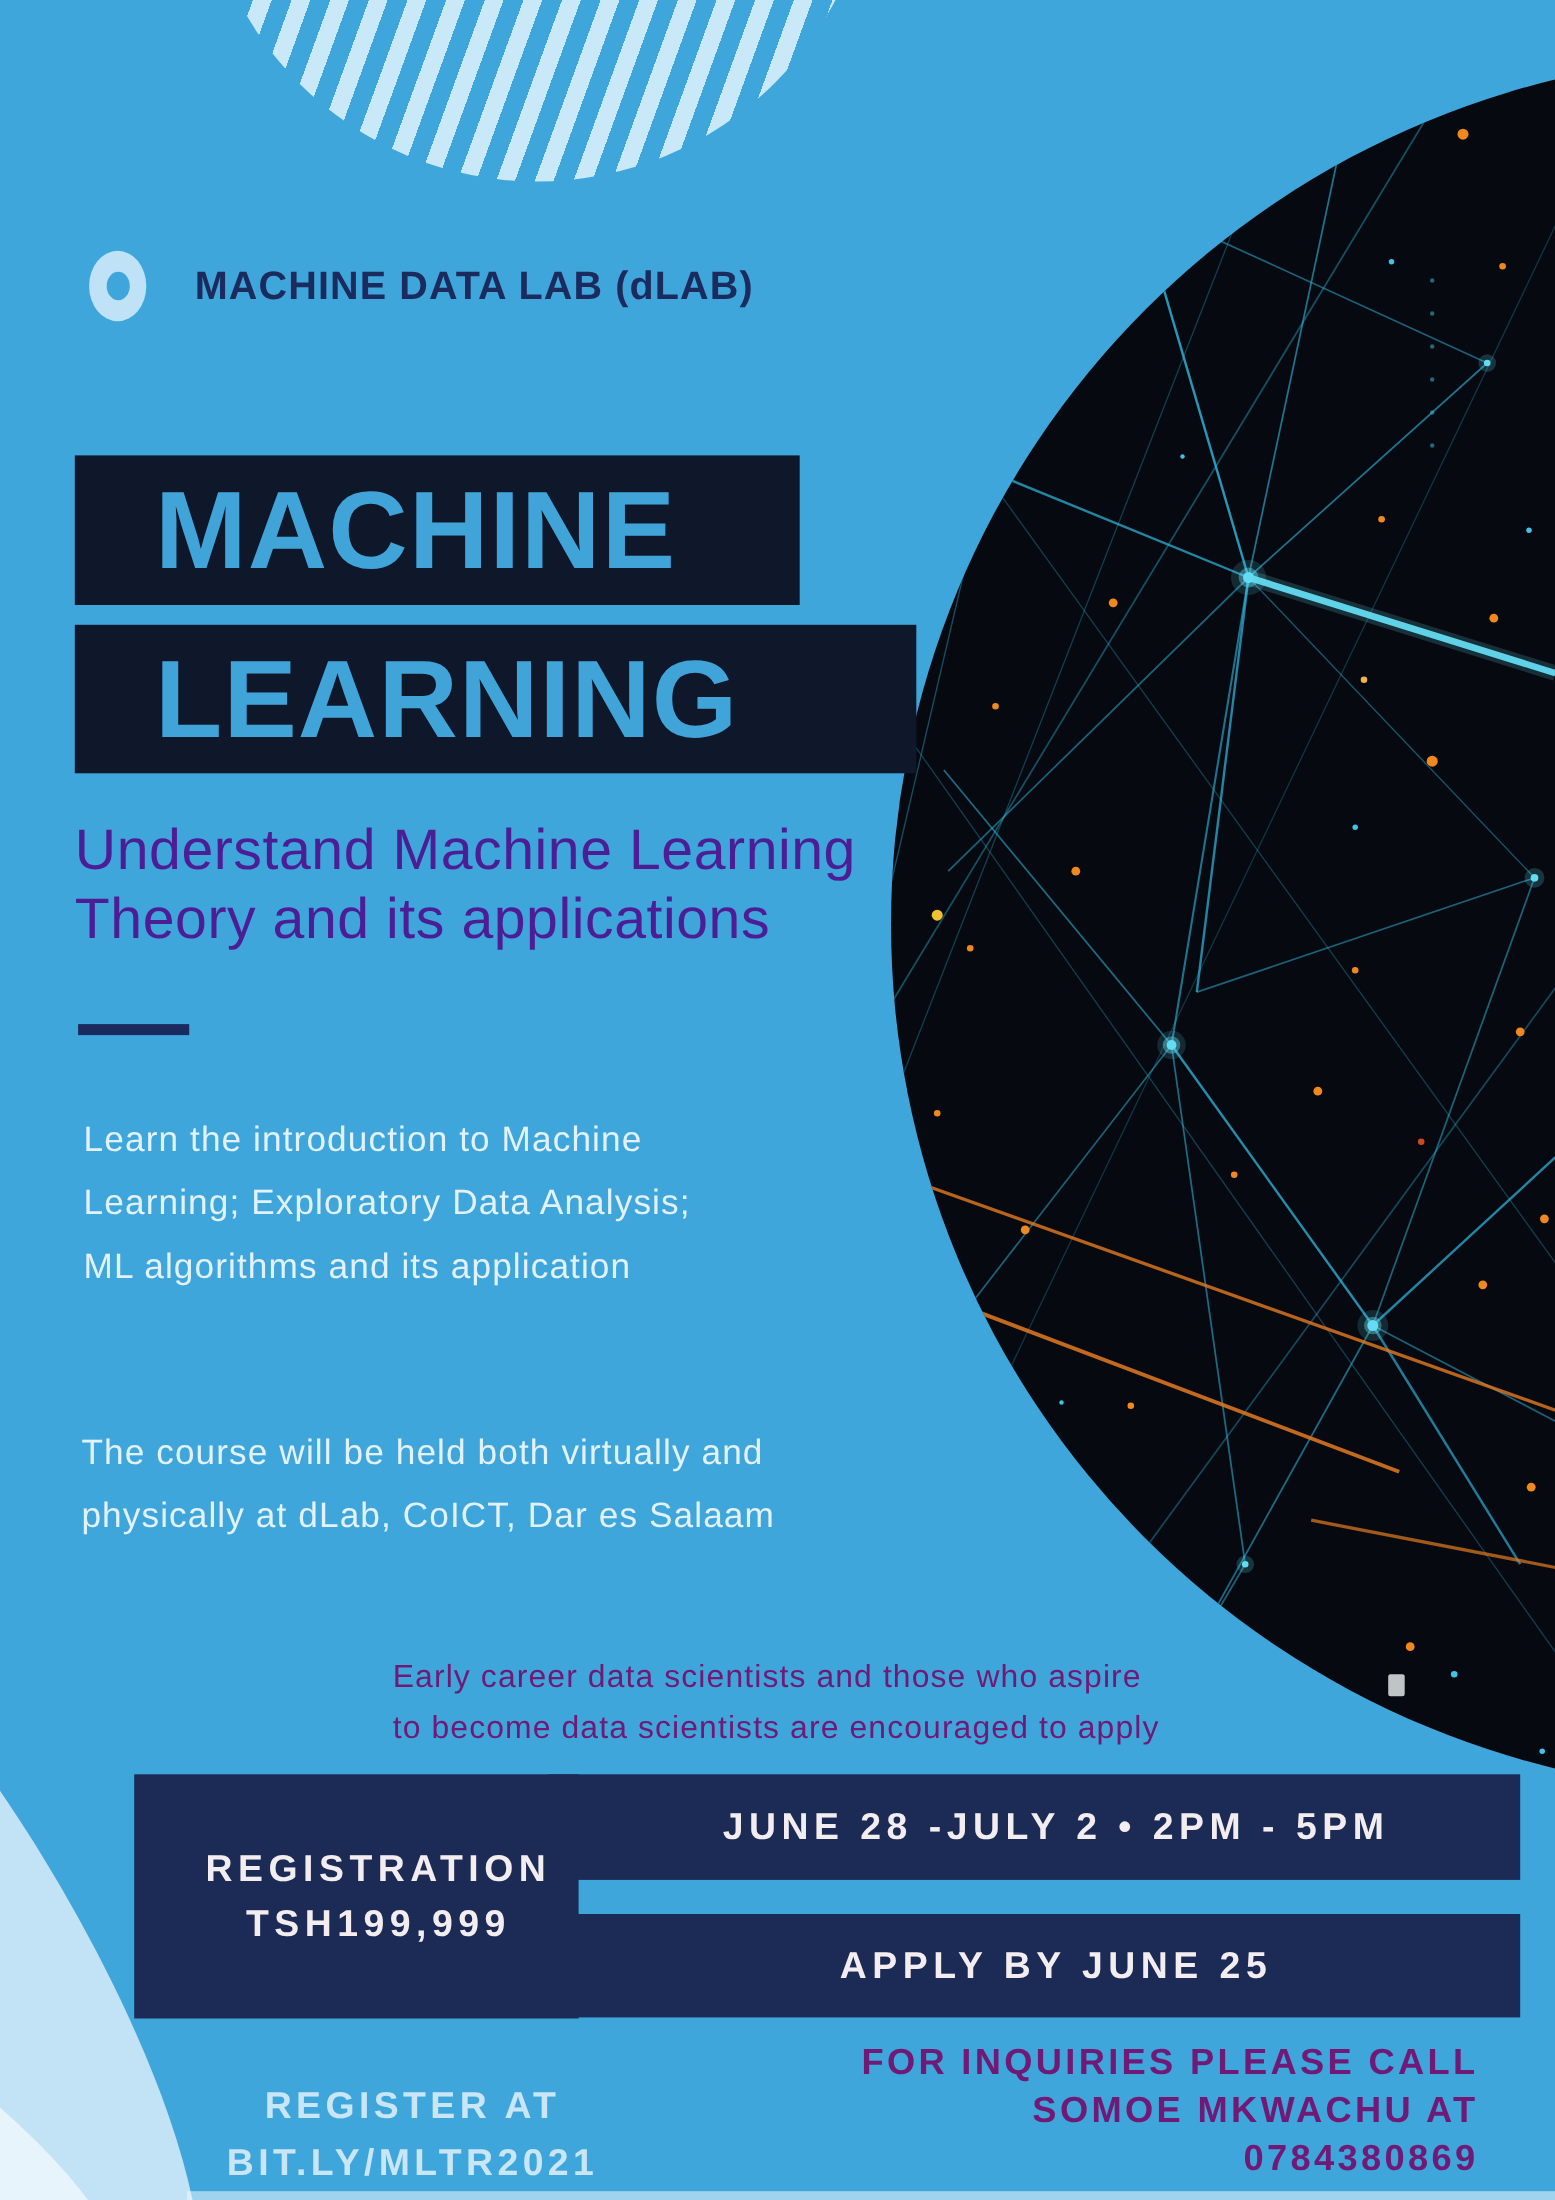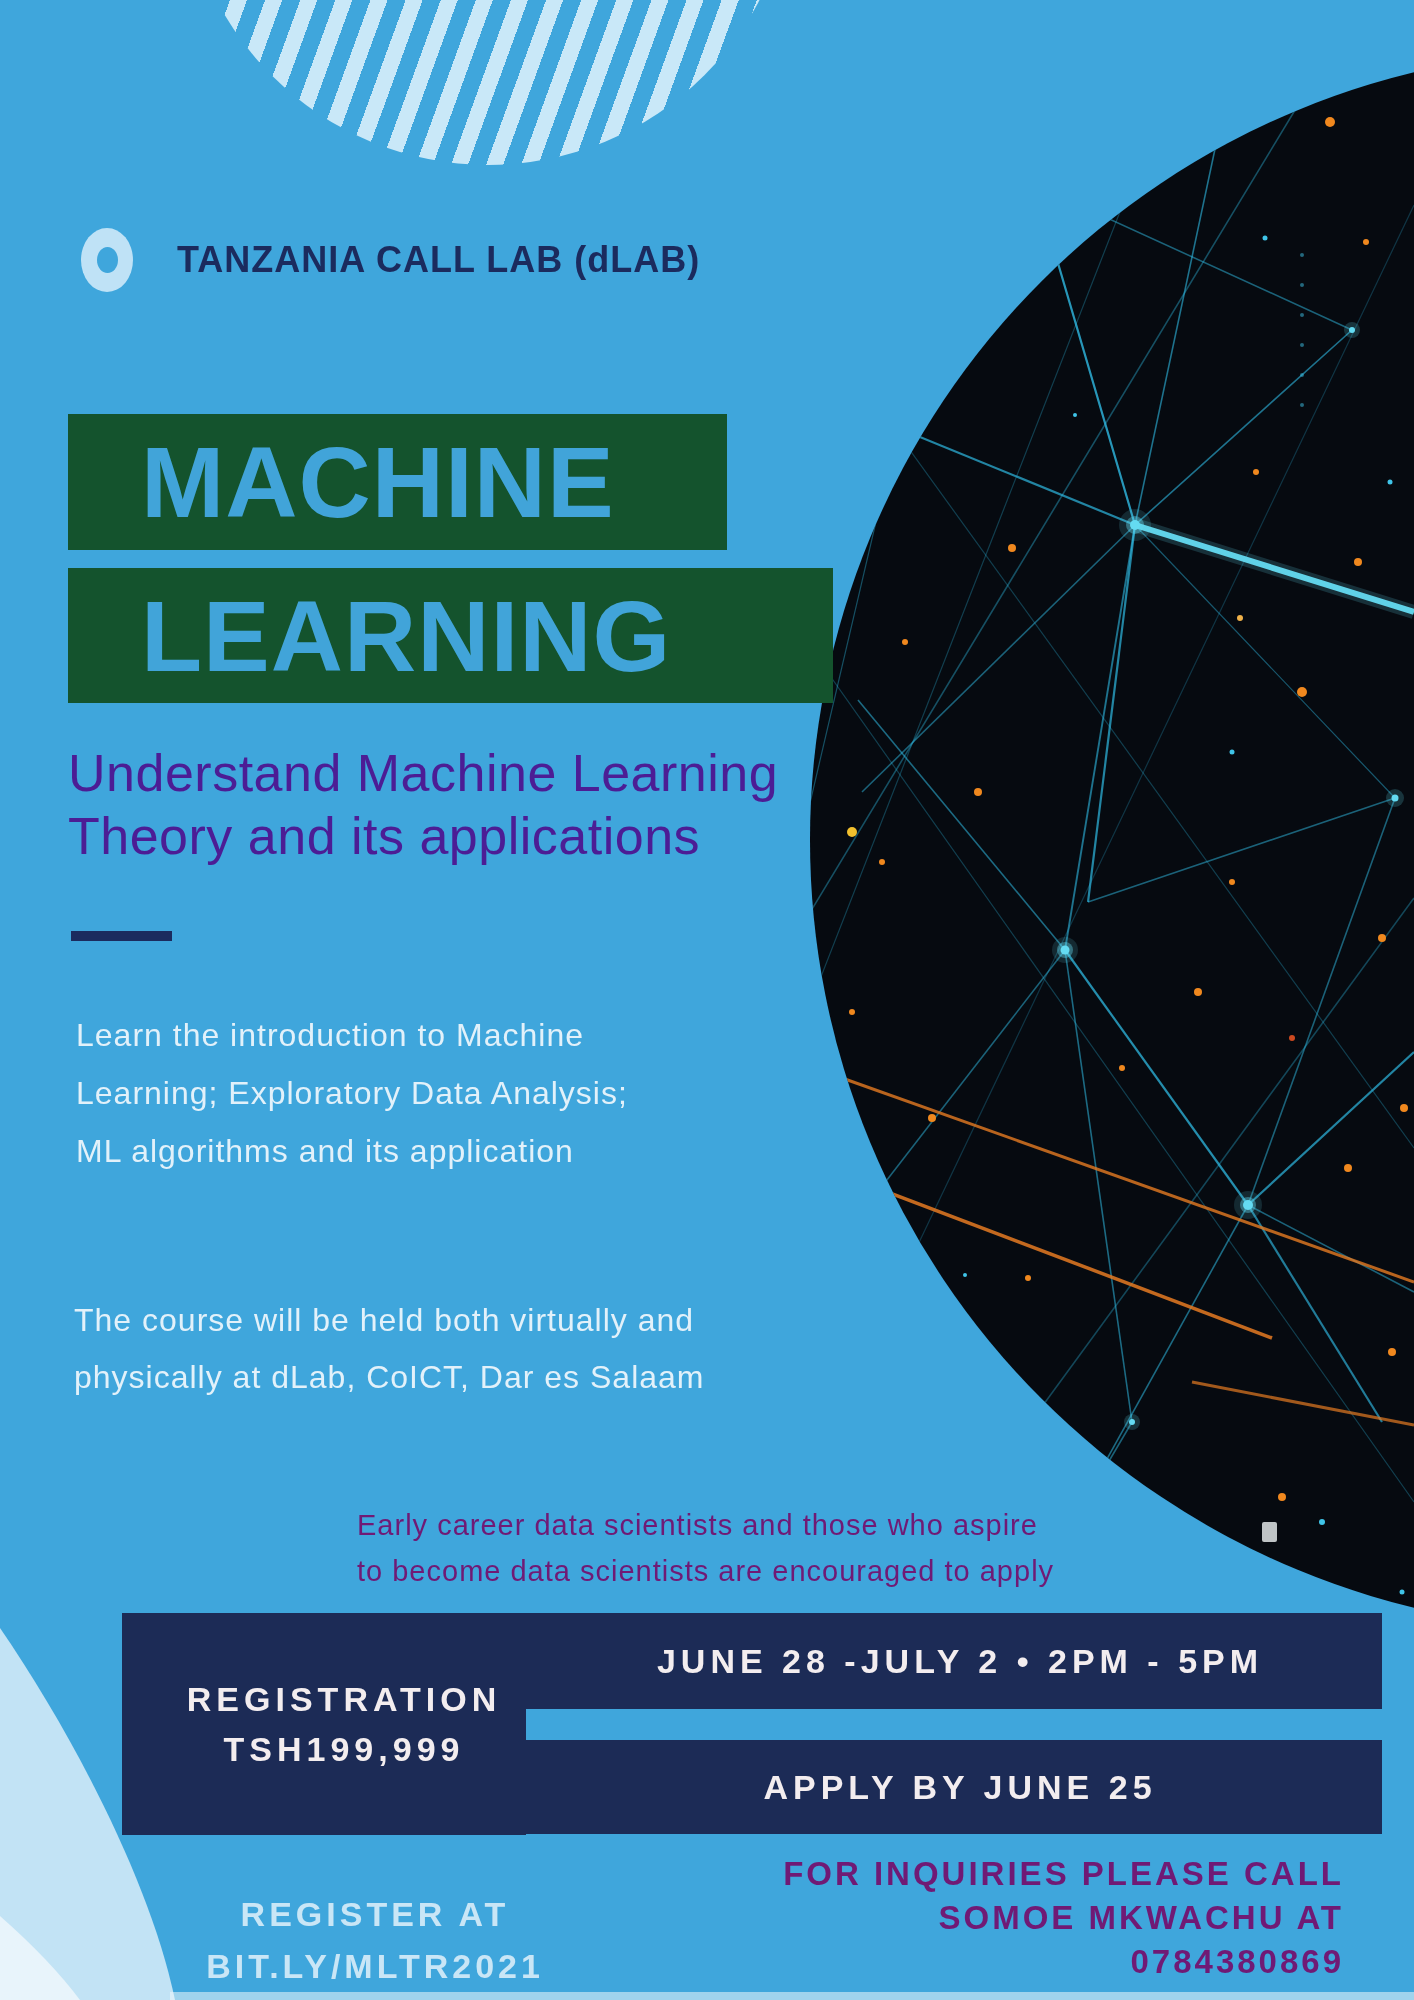--- a/index.html
+++ b/index.html
@@ -29,21 +29,21 @@
     width:52px;height:64px;border-radius:50%;background:#BFE2F6;
     display:flex;align-items:center;justify-content:center;flex:0 0 auto;
   }
   .logo-o .hole{width:21px;height:26px;border-radius:50%;background:#3FA6DC;}
   .logo-text{
     margin-left:44px;font-size:36px;font-weight:bold;color:#1B2B5E;letter-spacing:1px;
     white-space:nowrap;
   }
   
   .band{
-    position:absolute;left:68px;background:#14532d;display:flex;align-items:center;
+    position:absolute;left:68px;background:#0f172a;display:flex;align-items:center;
   }
   .band span{
     margin-left:73px;font-size:100px;font-weight:bold;color:#41A4D9;letter-spacing:1px;
     white-space:nowrap;line-height:1;
   }
   .band1{top:414px;width:659px;height:136px;}
   .band2{top:568px;width:765px;height:135px;}
   
   .subtitle{position:absolute;left:68px;top:742px;color:#4c1d95;font-size:52px;line-height:63px;letter-spacing:.5px;}
   .accent-dash{position:absolute;left:71px;top:931px;width:101px;height:10px;background:#1B2B5E;}
@@ -209,21 +209,21 @@
     <path d="M0,1628 C 70,1730 150,1880 175,2000 L0,2000 Z" fill="#C2E3F5"></path>
     <path d="M0,1916 Q 50,1960 80,2000 L0,2000 Z" fill="#E8F4FB"></path>
   </svg>
 
   <div class="bottom-strip"></div>
 
   <div class="logo-row">
     <span class="logo-o">
         <span class="hole"></span>
       </span>
-    <span class="logo-text">TANZANIA CALL LAB (dLAB)</span>
+    <span class="logo-text">MACHINE DATA LAB (dLAB)</span>
   </div>
 
   <div class="band band1">
     <span>MACHINE</span>
   </div>
   <div class="band band2">
     <span>LEARNING</span>
   </div>
 
   <div class="subtitle">

